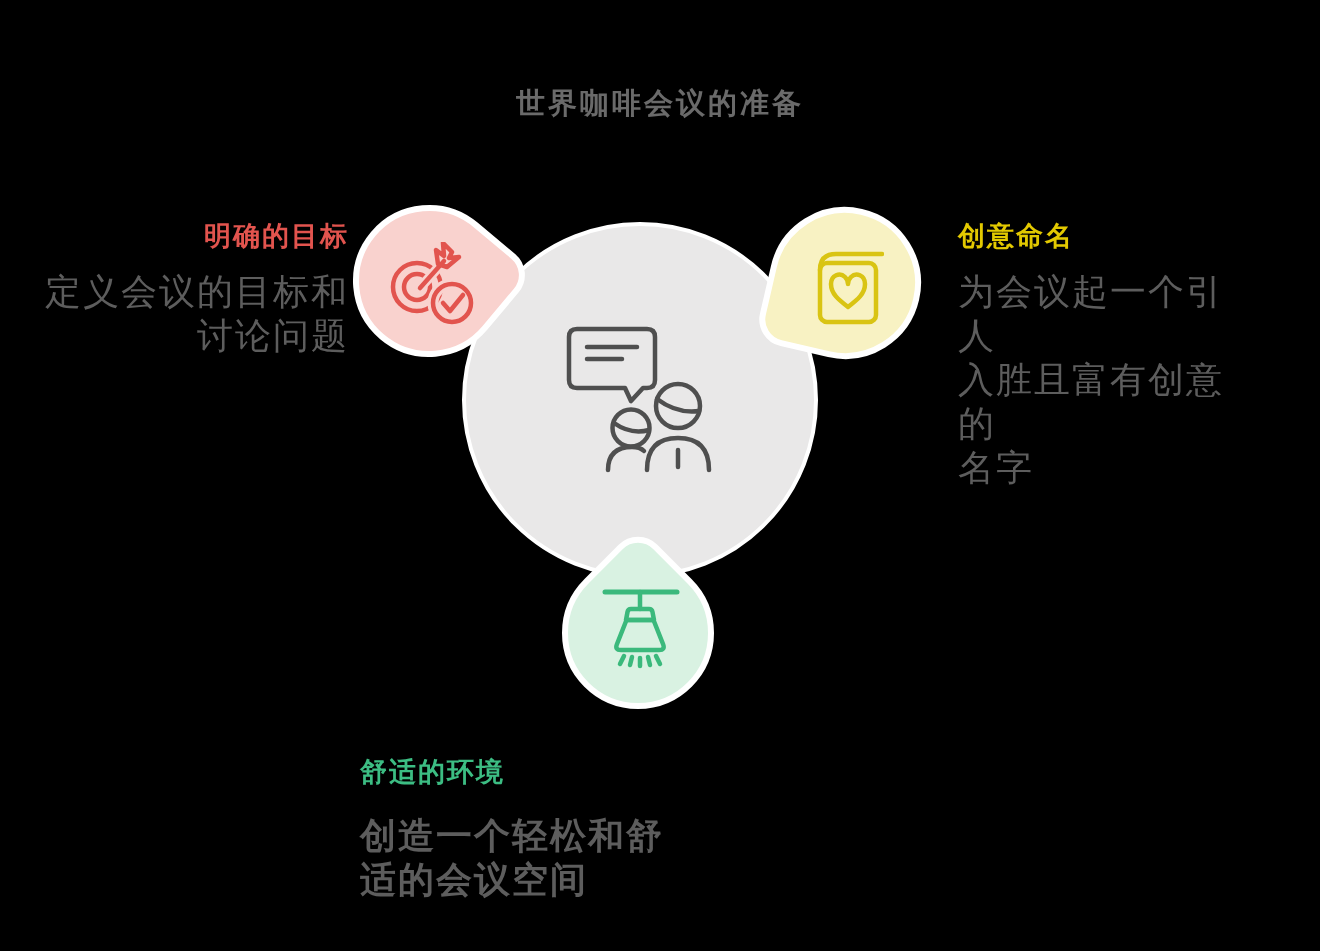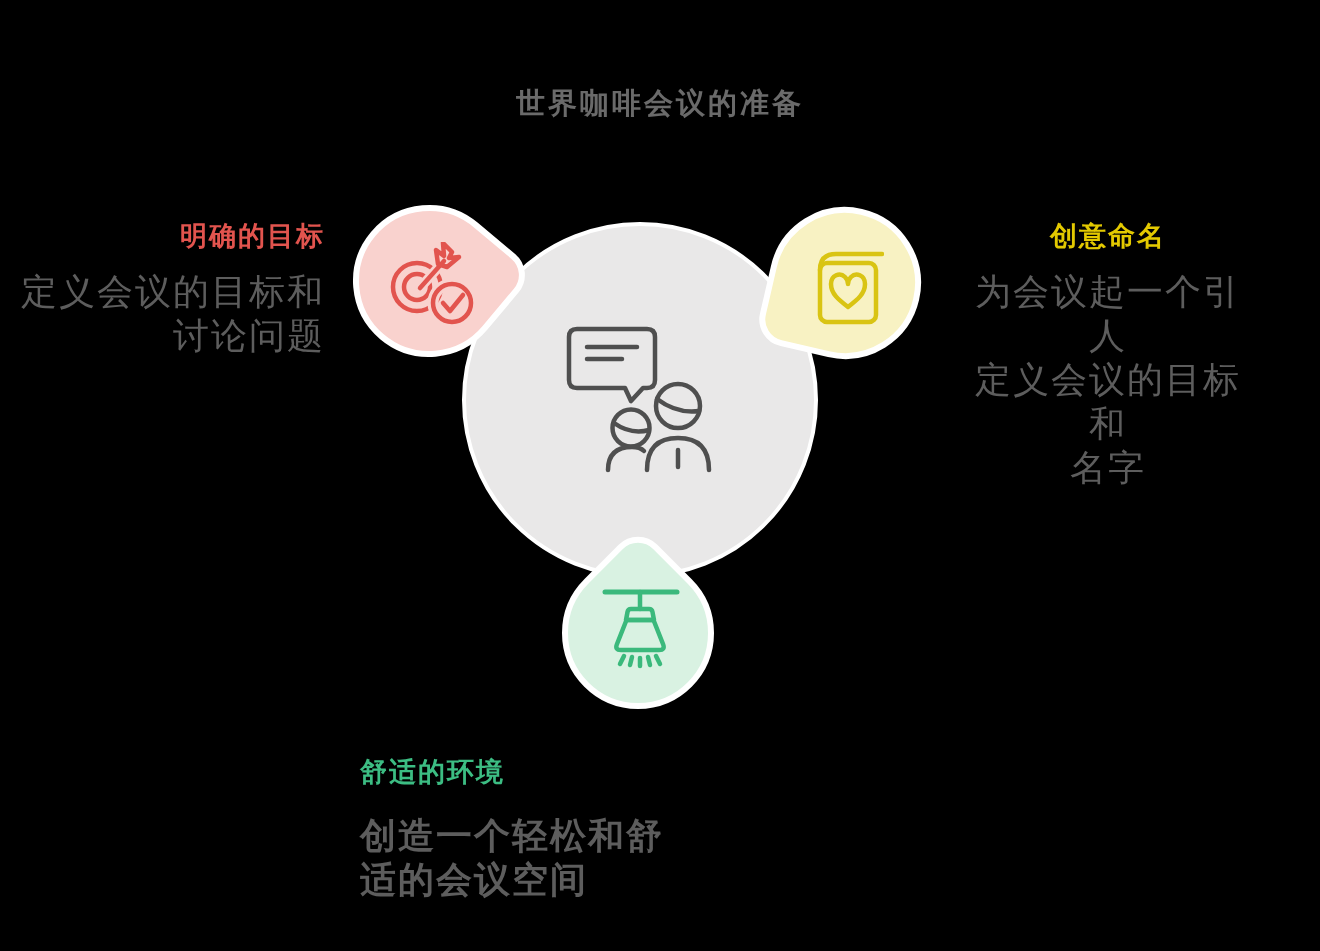--- a/index.html
+++ b/index.html
@@ -79,23 +79,23 @@
     line-height: 1.2;
   }
   .label p {
     margin: 18px 0 0 0;
     font-size: 36px;
     letter-spacing: 2px;
     line-height: 1.22;
     white-space: pre-line;
     color: var(--body-text, #5d5d5d);
   }
-  .label-goals { top: 220px; right: 995px; width: 320px; text-align: right; }
+  .label-goals { top: 220px; right: 971px; width: 320px; text-align: right; }
   .label-goals h2 { color: var(--goals-accent, #e2544e); }
-  .label-naming { top: 220px; left: 958px; width: 300px; text-align: center; }
+  .label-naming { top: 220px; left: 958px; width: 300px; text-align: left; }
   .label-naming h2 { color: var(--naming-accent, #e3c900); }
   .label-environment { top: 756px; left: 360px; width: 560px; }
   .label-environment h2 { color: var(--environment-accent, #3cbd83); }
   .label-environment p { margin-top: 26px; font-weight: bold; }
 
   svg { display: block; }
 </style>
 </head>
 <body>
 
@@ -170,21 +170,21 @@
 
   <div class="label label-goals">
     <h2>明确的目标</h2>
     <p>定义会议的目标和
 讨论问题</p>
   </div>
 
   <div class="label label-naming">
     <h2>创意命名</h2>
     <p>为会议起一个引人
-定义会议的目标和
+入胜且富有创意的
 名字</p>
   </div>
 
   <div class="label label-environment">
     <h2>舒适的环境</h2>
     <p>创造一个轻松和舒
 适的会议空间</p>
   </div>
 
 </div>

